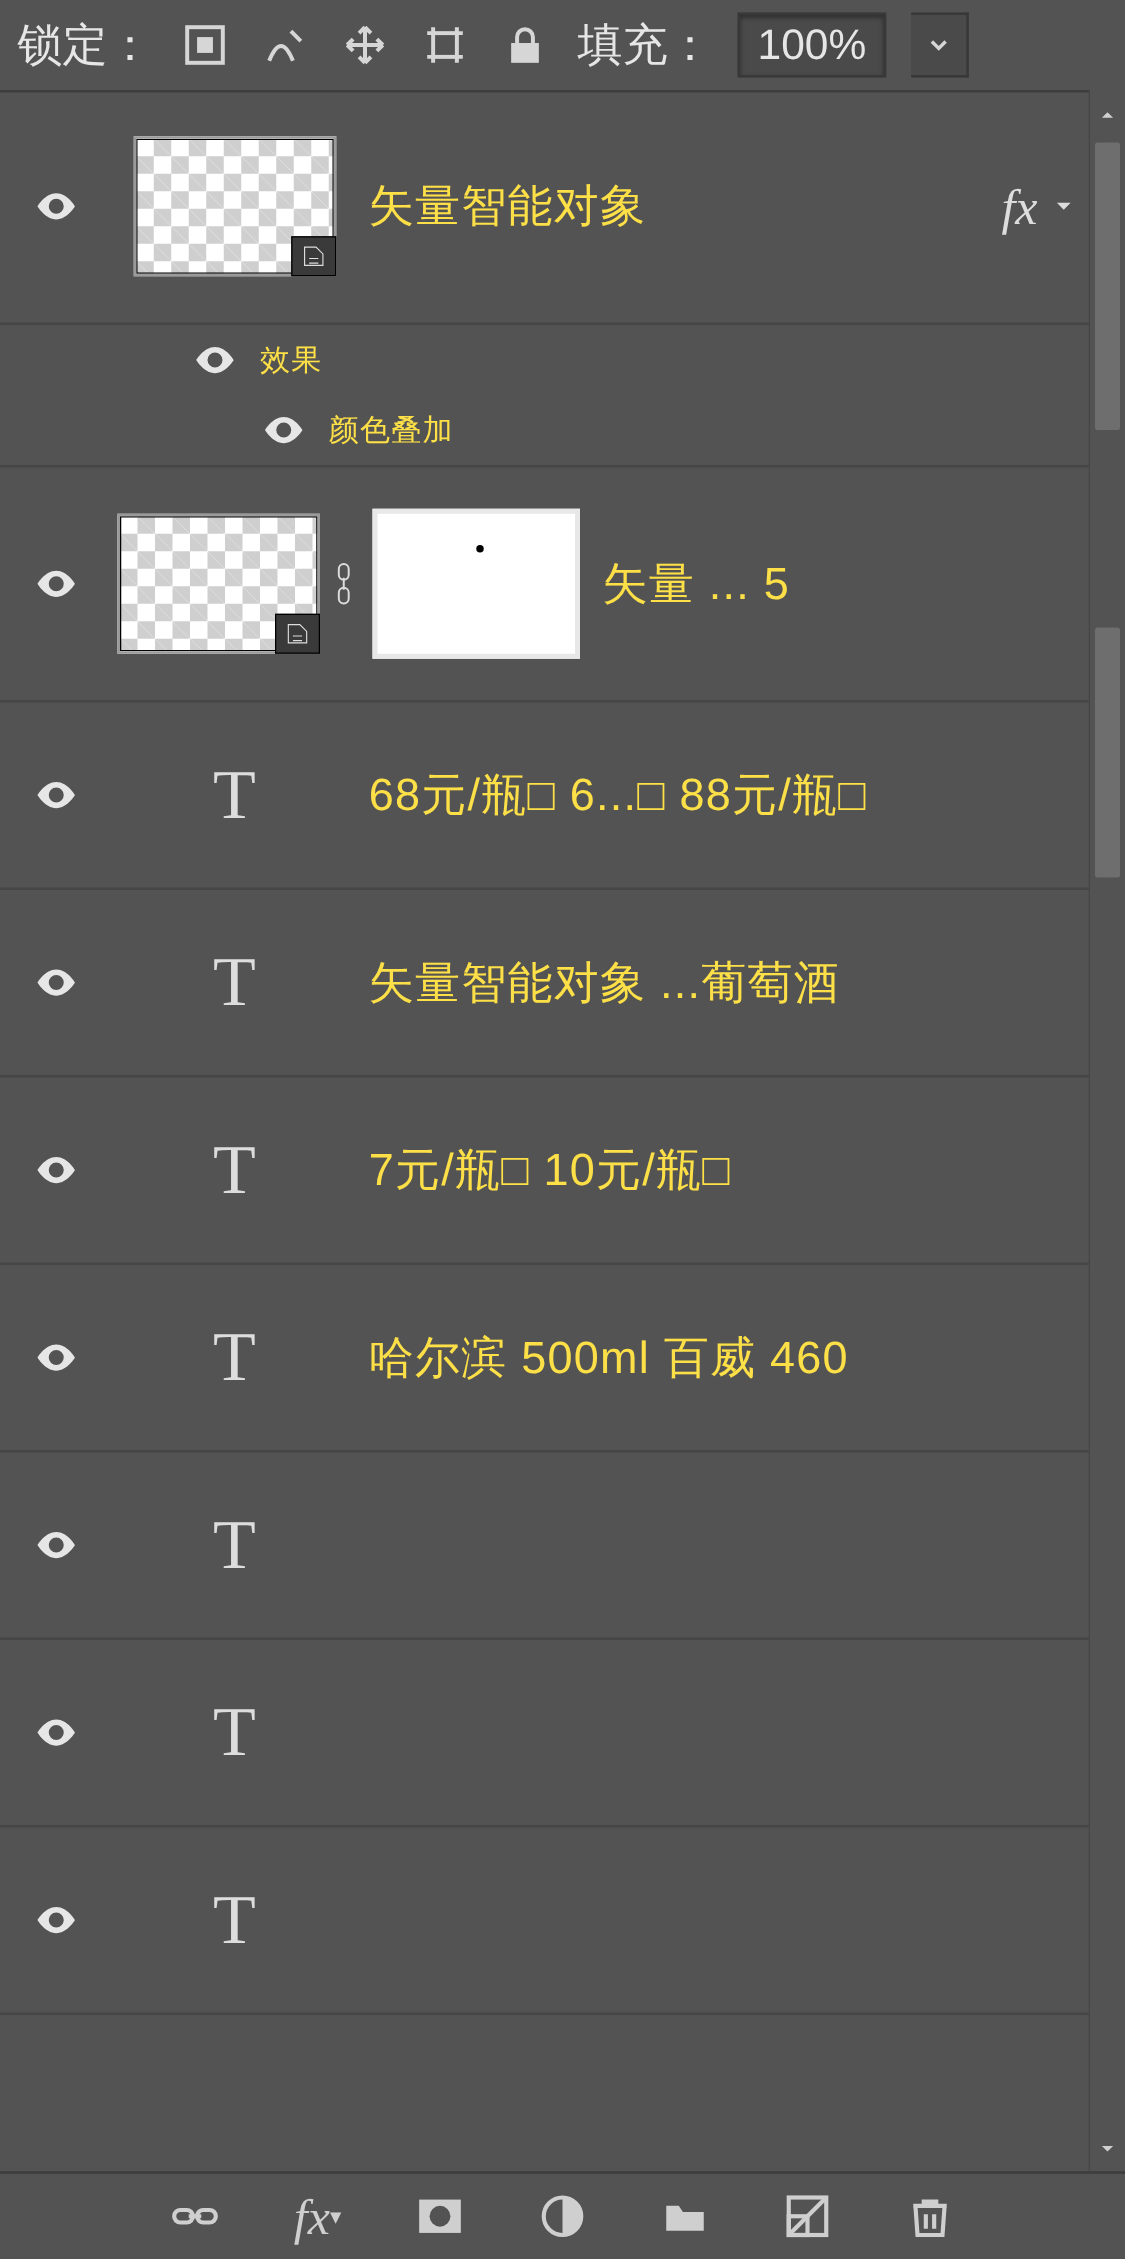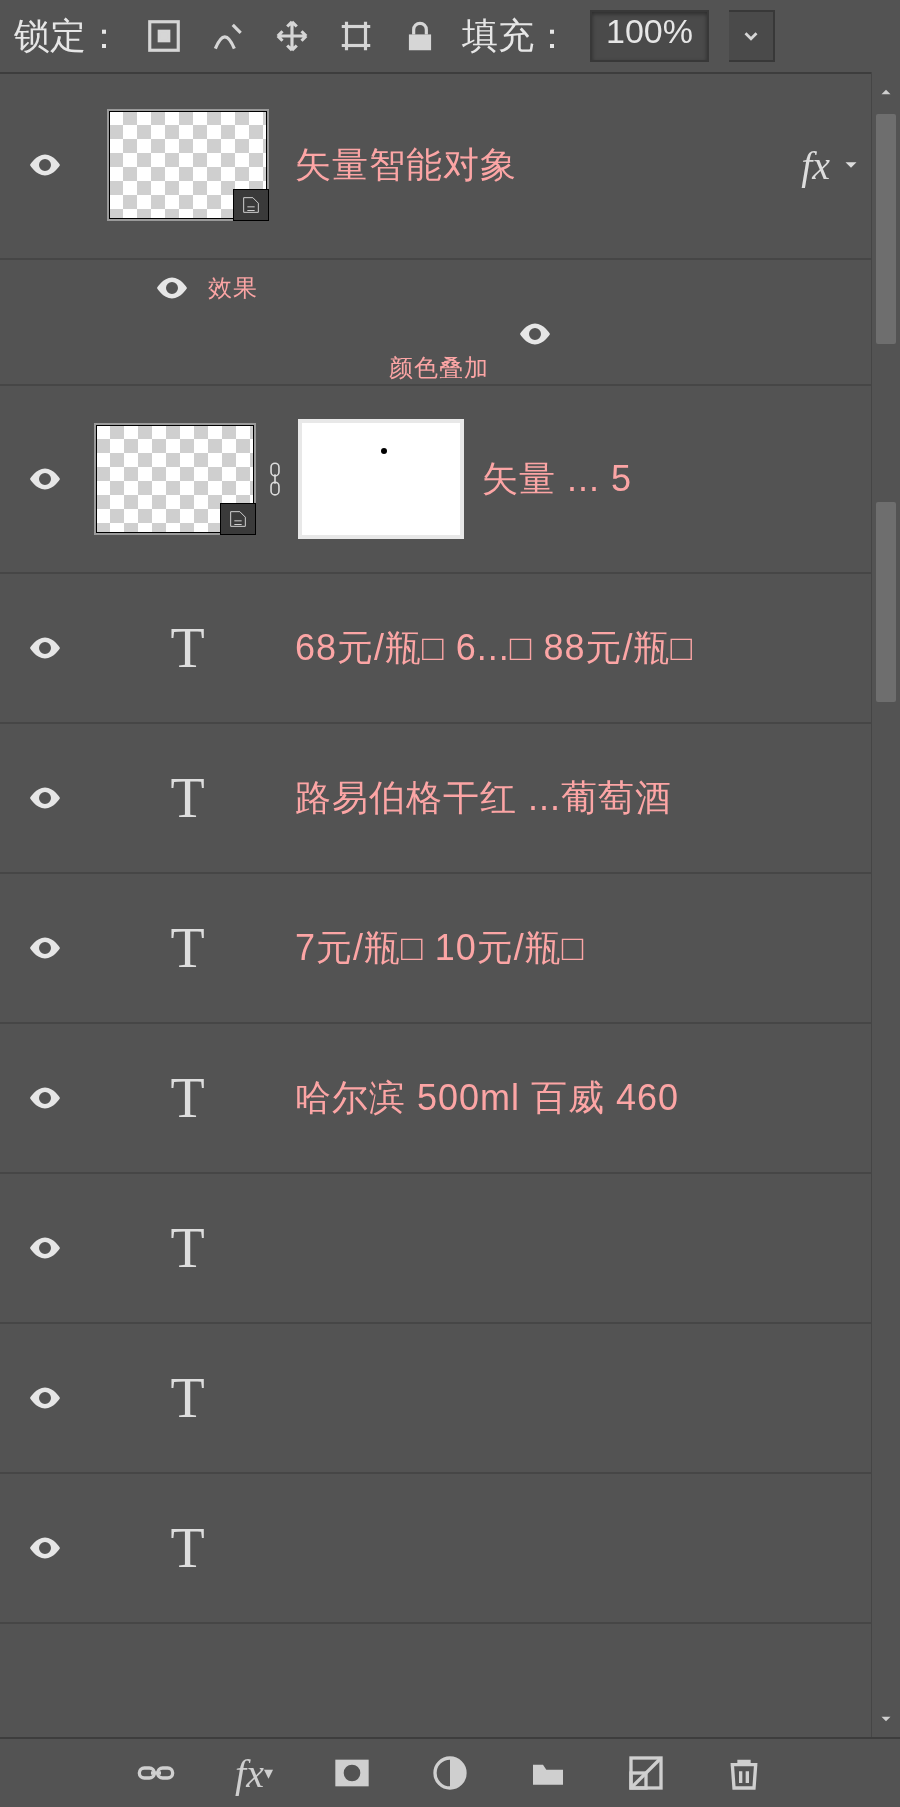--- a/index.html
+++ b/index.html
@@ -21,21 +21,21 @@
     font-size:36px;
     border-bottom:2px solid #3d3d3d;
   }
   .lockbar .ico{
     width:44px;height:44px;
     display:flex;align-items:center;justify-content:center;
     color:#d6d6d6;
   }
   .lockbar svg{width:38px;height:38px;stroke:#d6d6d6;fill:none;stroke-width:2;}
   .fill-box{
-    display:flex;align-items:flex-start;
+    display:flex;align-items:center;
     border:2px solid #383838;background:#4a4a4a;
     height:48px;
     padding:0 14px;
     font-size:34px;
     box-shadow:inset 0 2px 4px rgba(0,0,0,.4);
   }
   .fill-dd{
     width:44px;height:48px;
     display:flex;align-items:center;justify-content:center;
     border:2px solid #383838;border-left:none;background:#4a4a4a;
@@ -89,21 +89,21 @@
     position:relative;margin:0 8px;
   }
   .mask::after{content:"";position:absolute;left:50%;top:22%;width:6px;height:6px;background:#000;border-radius:50%;}
 
   .t-slot{width:195px;display:flex;align-items:center;justify-content:center;}
   .t-glyph{
     font-family:"Times New Roman",serif;font-size:56px;color:#ddd;font-weight:400;
   }
 
   .label{
-    flex:1;font-size:36px;color:#fca5a5;letter-spacing:1px;
+    flex:1;font-size:36px;color:#fde047;letter-spacing:1px;
     padding-left:10px;
     white-space:nowrap;overflow:hidden;
   }
   .sub .label,.sub2 .label{font-size:24px;padding-left:6px;}
 
   .fx{
     font-family:"Times New Roman","Brush Script MT",serif;font-style:italic;
     font-size:40px;color:#ddd;margin-right:6px;
   }
   .arrow-dn{width:30px;display:flex;align-items:center;justify-content:center;margin-right:6px;}
@@ -208,21 +208,21 @@
 
   <div class="row sub">
     <span class="eye">
       <svg viewBox="0 0 24 24">
           <path d="M12 5C6 5 2 12 2 12s4 7 10 7 10-7 10-7-4-7-10-7zm0 11a4 4 0 1 1 0-8 4 4 0 0 1 0 8z"></path>
         </svg>
     </span>
     <span class="label">效果</span>
   </div>
 
-  <div class="row sub2" style="border-bottom:2px solid #464646;flex-direction:column;">
+  <div class="row sub2" style="border-bottom:2px solid #464646;">
     <span class="eye">
       <svg viewBox="0 0 24 24">
           <path d="M12 5C6 5 2 12 2 12s4 7 10 7 10-7 10-7-4-7-10-7zm0 11a4 4 0 1 1 0-8 4 4 0 0 1 0 8z"></path>
         </svg>
     </span>
     <span class="label">颜色叠加</span>
   </div>
 
   <div class="row tall">
     <span class="eye">
@@ -264,21 +264,21 @@
   </div>
   <div class="row">
     <span class="eye">
         <svg viewBox="0 0 24 24">
           <path d="M12 5C6 5 2 12 2 12s4 7 10 7 10-7 10-7-4-7-10-7zm0 11a4 4 0 1 1 0-8 4 4 0 0 1 0 8z"></path>
         </svg>
       </span>
     <span class="t-slot">
         <span class="t-glyph">T</span>
       </span>
-    <span class="label">路易伯格干红 ...葡萄酒</span>
+    <span class="label">矢量智能对象 ...葡萄酒</span>
   </div>
   <div class="row">
     <span class="eye">
         <svg viewBox="0 0 24 24">
           <path d="M12 5C6 5 2 12 2 12s4 7 10 7 10-7 10-7-4-7-10-7zm0 11a4 4 0 1 1 0-8 4 4 0 0 1 0 8z"></path>
         </svg>
       </span>
     <span class="t-slot">
         <span class="t-glyph">T</span>
       </span>

